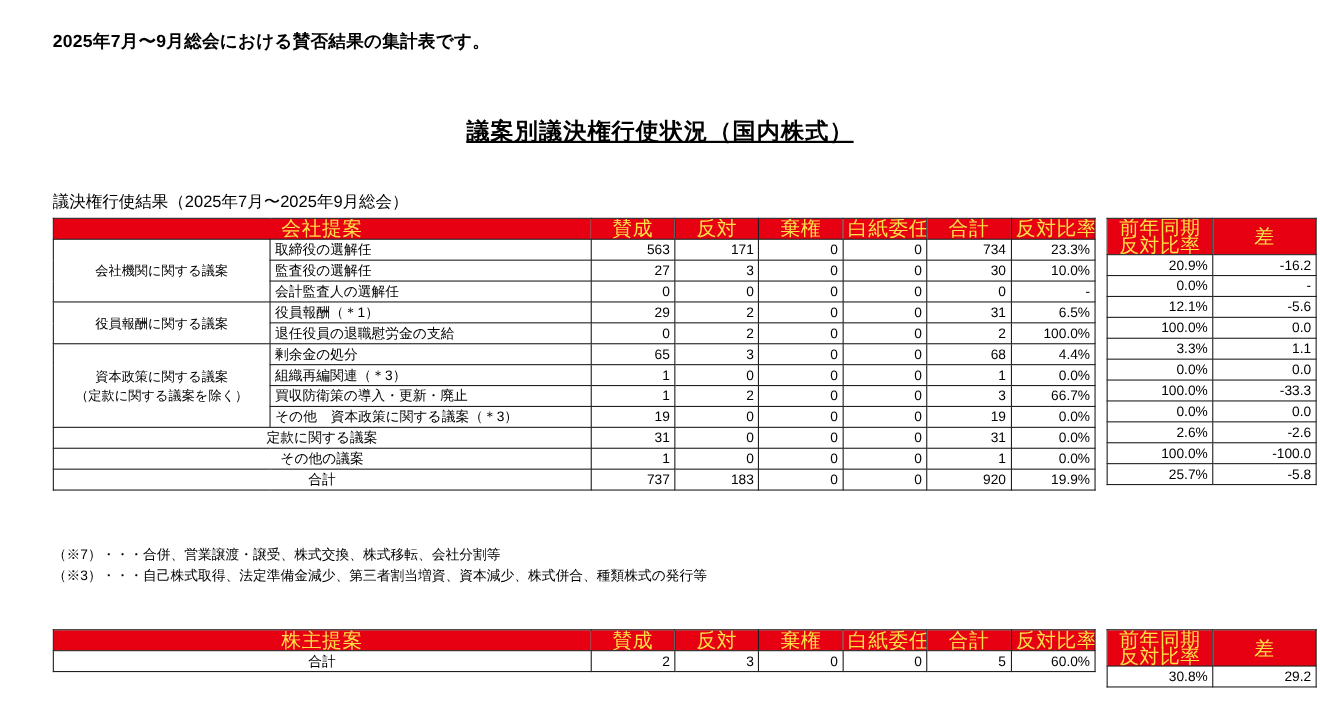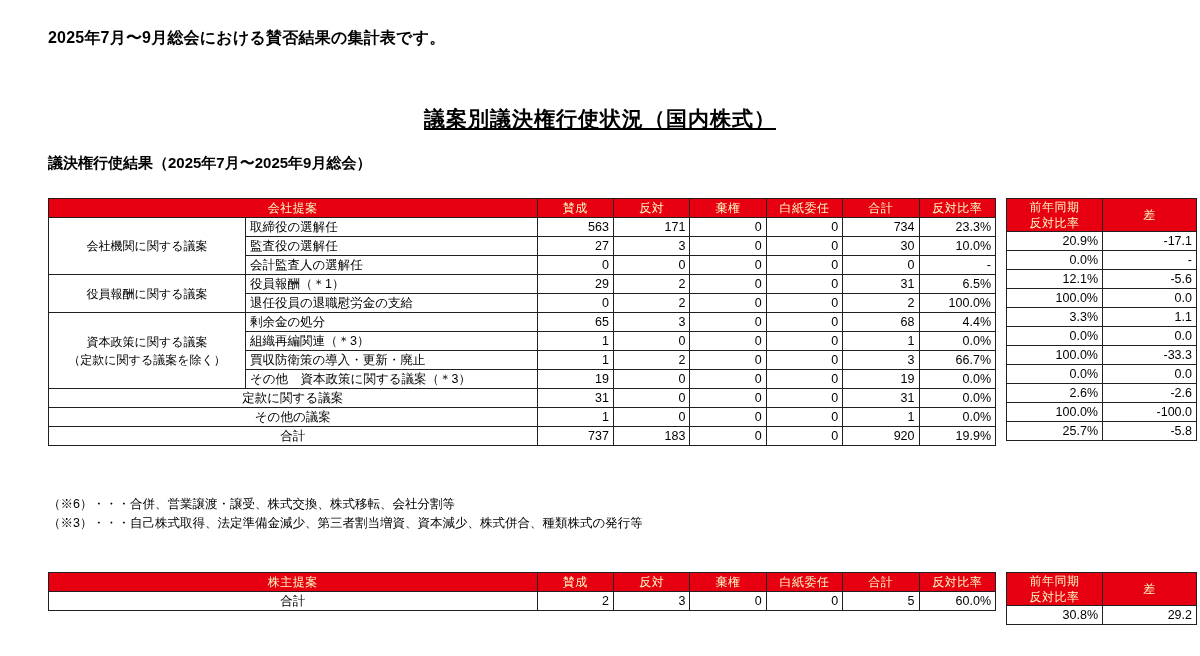--- a/index.html
+++ b/index.html
@@ -28,23 +28,23 @@
     left: 0; top: 105px;
     width: 1200px;
     text-align: center;
     font-size: 21px;
     font-weight: bold;
     letter-spacing: 1px;
     text-decoration: underline;
   }
   .section-title {
     position: absolute;
-    left: 48px; top: 154px;
+    left: 48px; top: 174px;
     font-size: 15px;
-    font-weight: bold;
+    font-weight: normal;
   }
 
   .table-wrap {
     position: absolute;
     display: flex;
     align-items: flex-start;
     gap: 10px;
   }
   #company-block { left: 48px; top: 198px; }
   #shareholder-block { left: 48px; top: 572px; }
@@ -58,24 +58,24 @@
     border: 1px solid #231f20;
     padding: 0 4px;
     height: 19px;
     line-height: 18px;
     font-weight: normal;
     white-space: nowrap;
     overflow: hidden;
   }
   .hdr th {
     background: #e60012;
-    color: #fef9c3;
+    color: #fde047;
     font-weight: bold;
     height: 38px;
-    font-size: 12px;
+    font-size: 18px;
     letter-spacing: 0.5px;
   }
   .hdr th.two-line {
     line-height: 16px;
   }
   .num {
     text-align: right;
     padding-right: 5px;
   }
   .grpcell {
@@ -287,21 +287,21 @@
           <th class="two-line">
             <span>前年同期</span><br>
             <span>反対比率</span>
           </th>
           <th>差</th>
         </tr>
       </thead>
       <tbody>
         <tr>
           <td class="num">20.9%</td>
-          <td class="num">-17.1</td>
+          <td class="num">-16.2</td>
         </tr>
         <tr>
           <td class="num">0.0%</td>
           <td class="num">-</td>
         </tr>
         <tr>
           <td class="num">12.1%</td>
           <td class="num">-5.6</td>
         </tr>
         <tr>
@@ -334,21 +334,21 @@
         </tr>
         <tr class="total-row">
           <td class="num">25.7%</td>
           <td class="num">-5.8</td>
         </tr>
       </tbody>
     </table>
   </div>
 
   <div class="notes">
-    <div>（※6）・・・合併、営業譲渡・譲受、株式交換、株式移転、会社分割等</div>
+    <div>（※7）・・・合併、営業譲渡・譲受、株式交換、株式移転、会社分割等</div>
     <div>（※3）・・・自己株式取得、法定準備金減少、第三者割当増資、資本減少、株式併合、種類株式の発行等</div>
   </div>
 
   <div class="table-wrap" id="shareholder-block">
     <table class="grid" id="t-sh">
       <colgroup>
         <col class="c-prop">
         <col class="c-n">
           <col class="c-n">
           <col class="c-n">

